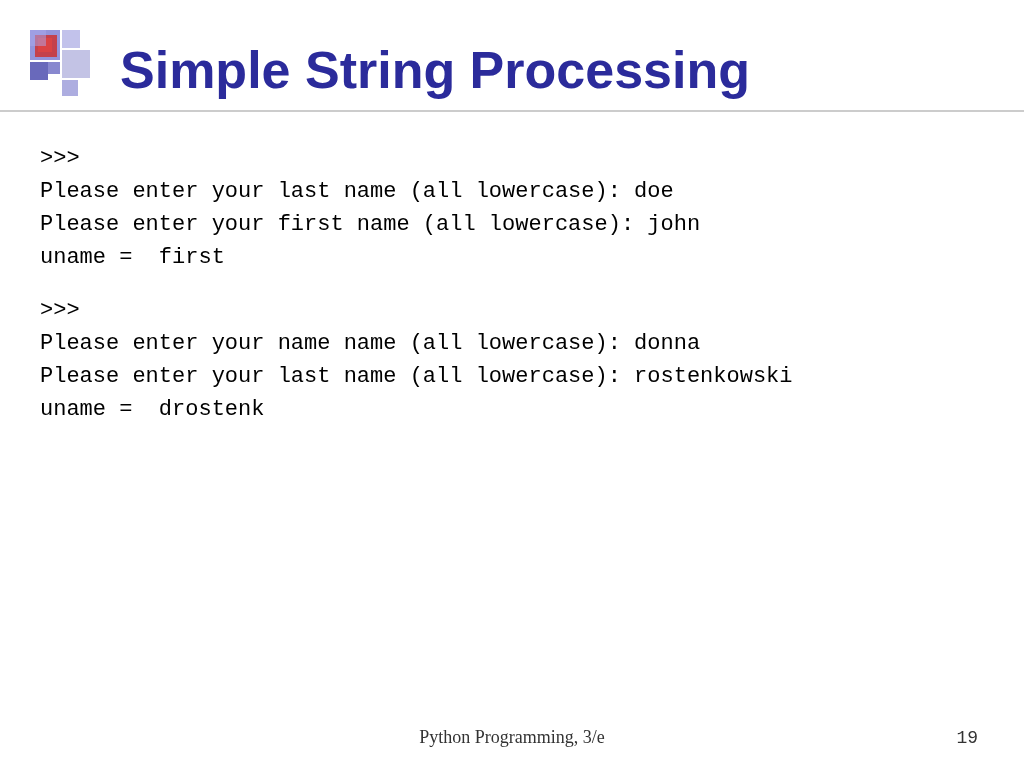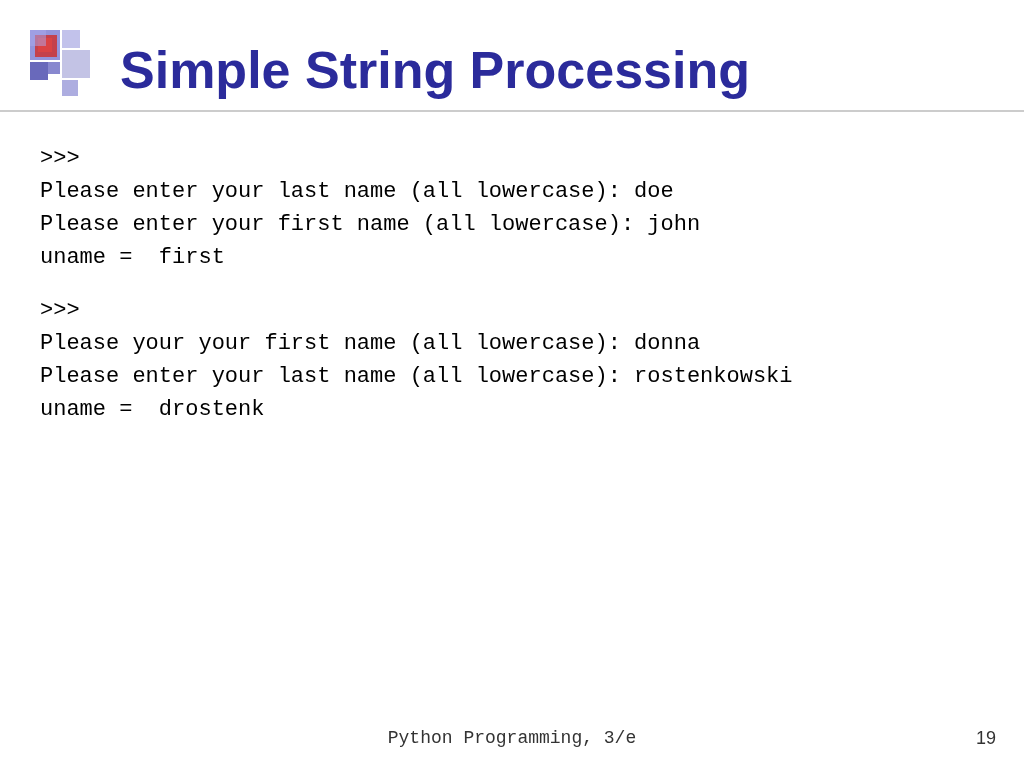--- a/index.html
+++ b/index.html
@@ -79,29 +79,29 @@
       right: 0;
       display: flex;
       justify-content: center;
       align-items: center;
       padding: 0 40px;
     }
 
     .footer-text {
       font-size: 18px;
       color: #333333;
-      font-family: Liberation Mono, monospace;
+      font-family: Liberation Serif, serif;
     }
 
     .footer-page {
       position: absolute;
-      right: 28px;
+      right: 46px;
       font-size: 18px;
       color: #333333;
-      font-family: Liberation Sans, sans-serif;
+      font-family: Liberation Mono, monospace;
     }
   </style>
 </head>
 <body>
 
 <div class="slide">
 
   <div class="header">
     <div class="logo-icon">
       <svg viewBox="0 0 70 70" xmlns="http://www.w3.org/2000/svg">
@@ -126,21 +126,21 @@
 
     <div class="code-section">
       <div class="code-block">&gt;&gt;&gt;</div>
       <div class="code-block">Please enter your last name (all lowercase): doe</div>
       <div class="code-block">Please enter your first name (all lowercase): john</div>
       <div class="code-block">uname =  first</div>
     </div>
 
     <div class="code-section">
       <div class="code-block">&gt;&gt;&gt;</div>
-      <div class="code-block">Please your your first name (all lowercase): donna</div>
+      <div class="code-block">Please enter your name name (all lowercase): donna</div>
       <div class="code-block">Please enter your last name (all lowercase): rostenkowski</div>
       <div class="code-block">uname =  drostenk</div>
     </div>
 
   </div>
 
   <div class="footer">
     <span class="footer-text">Python Programming, 3/e</span>
     <span class="footer-page">19</span>
   </div>

